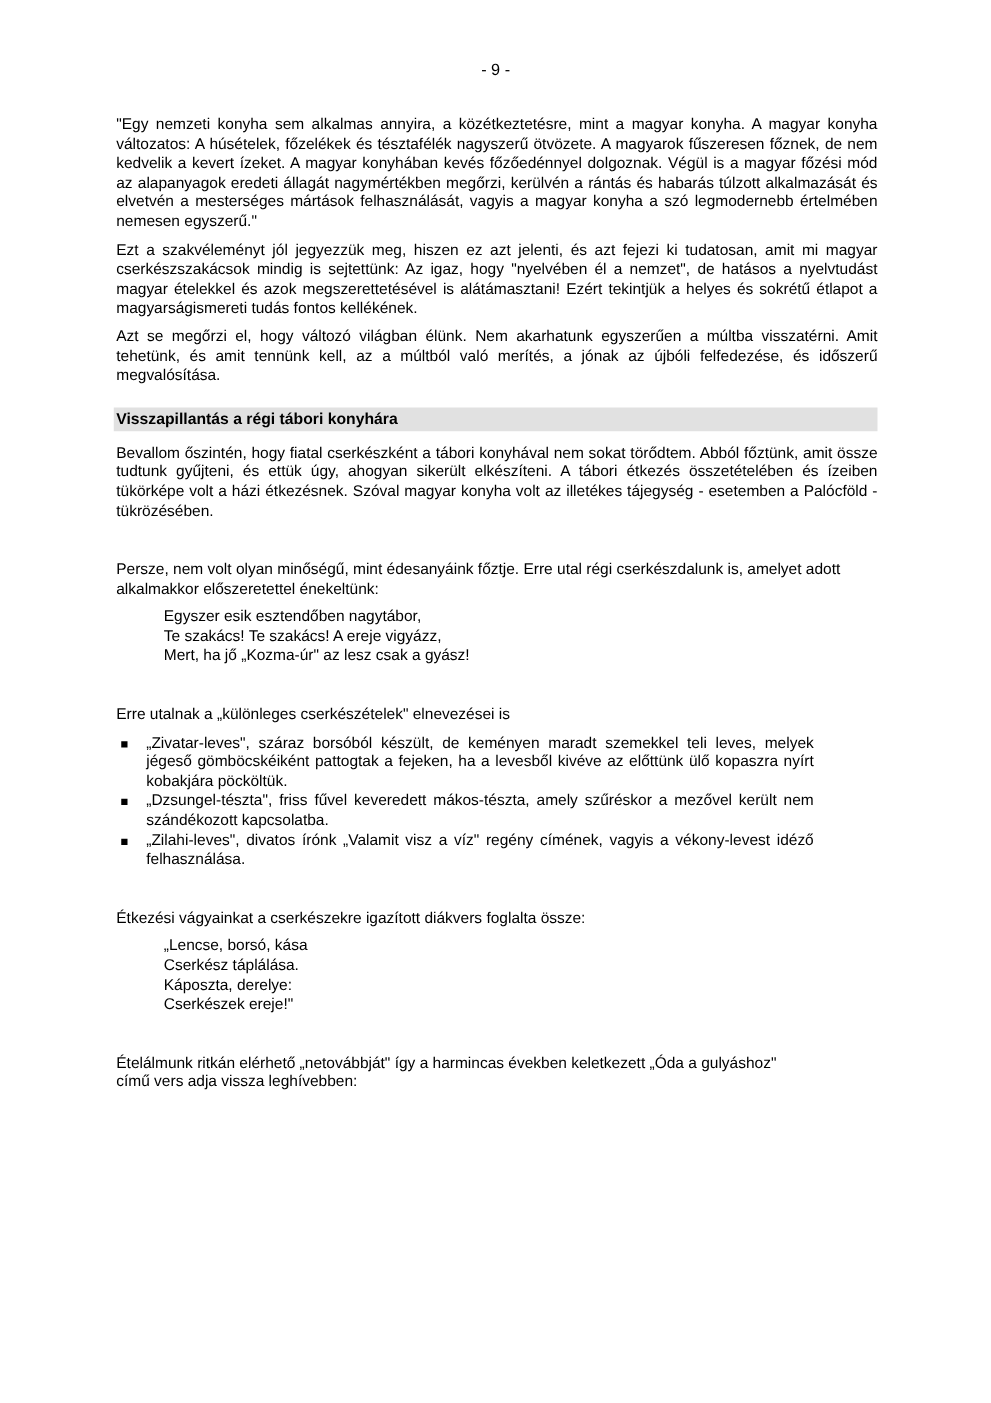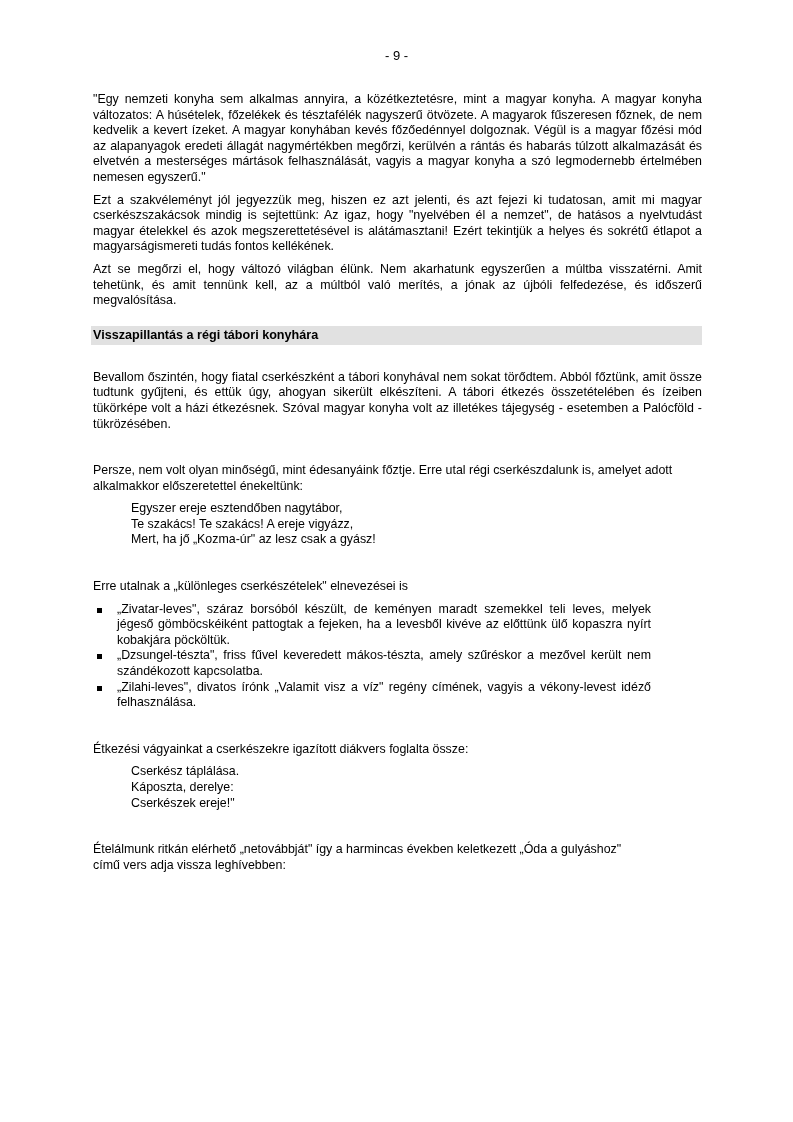--- a/index.html
+++ b/index.html
@@ -11,21 +11,21 @@
       position: absolute; top: 48px; left: 0; width: 793px;
       text-align: center; font-size: 13px;
     }
     .content {
       position: absolute; top: 92px; left: 93px; width: 609px;
       font-size: 12.4px; line-height: 15.6px;
     }
     p { margin: 0 0 7px 0; text-align: justify; }
     p.left { text-align: left; margin-top: 31px; }
     .heading-bar {
-      background: #e1e1e1; margin: 17px 0 25px -2px; padding: 1px 2px 2px 2px;
+      background: #e1e1e1; margin: 17px 0 10px -2px; padding: 1px 2px 2px 2px;
       font-weight: bold; font-size: 12.6px; line-height: 16px;
     }
     .verse { margin: 2px 0 20px 38px; }
     .verse div { line-height: 15.6px; }
     ul.bullets { list-style: none; margin: 0 0 20px 0; padding: 0; width: 558px; }
     ul.bullets li { position: relative; padding-left: 24px; text-align: justify; line-height: 15.6px; }
     ul.bullets li .bullet {
       position: absolute; left: 4px; top: 6px; width: 5px; height: 5px; background: #000;
     }
   </style>
@@ -38,21 +38,21 @@
   <p>"Egy nemzeti konyha sem alkalmas annyira, a közétkeztetésre, mint a magyar konyha. A magyar konyha változatos: A húsételek, főzelékek és tésztafélék nagyszerű ötvözete. A magyarok fűszeresen főznek, de nem kedvelik a kevert ízeket. A magyar konyhában kevés főzőedénnyel dolgoznak. Végül is a magyar főzési mód az alapanyagok eredeti állagát nagymértékben megőrzi, kerülvén a rántás és habarás túlzott alkalmazását és elvetvén a mesterséges mártások felhasználását, vagyis a magyar konyha a szó legmodernebb értelmében nemesen egyszerű."</p>
   <p>Ezt a szakvéleményt jól jegyezzük meg, hiszen ez azt jelenti, és azt fejezi ki tudatosan, amit mi magyar cserkészszakácsok mindig is sejtettünk: Az igaz, hogy "nyelvében él a nemzet", de hatásos a nyelvtudást magyar ételekkel és azok megszerettetésével is alátámasztani! Ezért tekintjük a helyes és sokrétű étlapot a magyarságismereti tudás fontos kellékének.</p>
   <p>Azt se megőrzi el, hogy változó világban élünk. Nem akarhatunk egyszerűen a múltba visszatérni. Amit tehetünk, és amit tennünk kell, az a múltból való merítés, a jónak az újbóli felfedezése, és időszerű megvalósítása.</p>
 
   <div class="heading-bar">Visszapillantás a régi tábori konyhára</div>
 
   <p>Bevallom őszintén, hogy fiatal cserkészként a tábori konyhával nem sokat törődtem. Abból főztünk, amit össze tudtunk gyűjteni, és ettük úgy, ahogyan sikerült elkészíteni. A tábori étkezés összetételében és ízeiben tükörképe volt a házi étkezésnek. Szóval magyar konyha volt az illetékes tájegység - esetemben a Palócföld - tükrözésében.</p>
   <p class="left">Persze, nem volt olyan minőségű, mint édesanyáink főztje. Erre utal régi cserkészdalunk is, amelyet adott alkalmakkor előszeretettel énekeltünk:</p>
 
   <div class="verse">
-    <div>Egyszer ereje esztendőben nagytábor,</div>
+    <div>Egyszer esik esztendőben nagytábor,</div>
     <div>Te szakács! Te szakács! A ereje vigyázz,</div>
     <div>Mert, ha jő „Kozma-úr" az lesz csak a gyász!</div>
   </div>
 
   <p class="left">Erre utalnak a „különleges cserkészételek" elnevezései is</p>
 
   <ul class="bullets">
     <li>
       <span class="bullet"></span>
       <span>„Zivatar-leves", száraz borsóból készült, de keményen maradt szemekkel teli leves, melyek jégeső gömböcskéiként pattogtak a fejeken, ha a levesből kivéve az előttünk ülő kopaszra nyírt kobakjára pöcköltük.</span>
@@ -63,19 +63,20 @@
     </li>
     <li>
       <span class="bullet"></span>
       <span>„Zilahi-leves", divatos írónk „Valamit visz a víz" regény címének, vagyis a vékony-levest idéző felhasználása.</span>
     </li>
   </ul>
 
   <p class="left">Étkezési vágyainkat a cserkészekre igazított diákvers foglalta össze:</p>
 
   <div class="verse">
+    <div>„Lencse, borsó, kása</div>
     <div>Cserkész táplálása.</div>
     <div>Káposzta, derelye:</div>
     <div>Cserkészek ereje!"</div>
   </div>
 
   <p class="left" style="width:558px">Ételálmunk ritkán elérhető „netovábbját" így a harmincas években keletkezett „Óda a gulyáshoz" című vers adja vissza leghívebben:</p>
 </div>
 
 </body></html>

